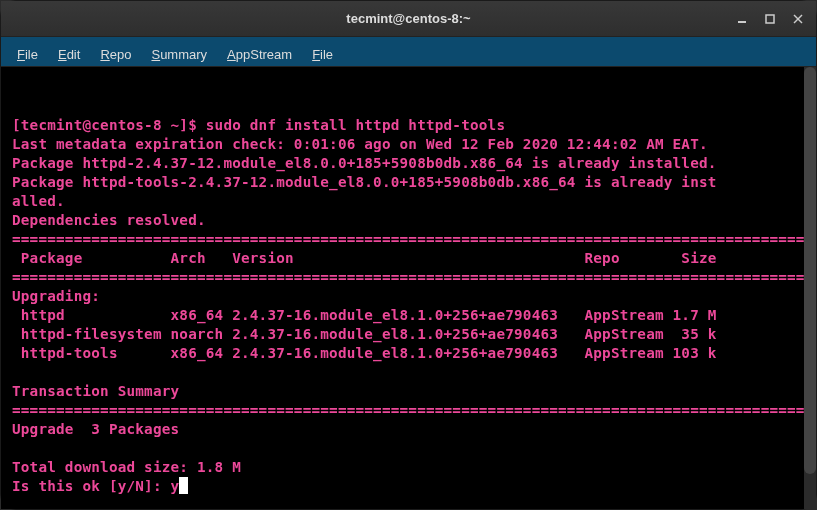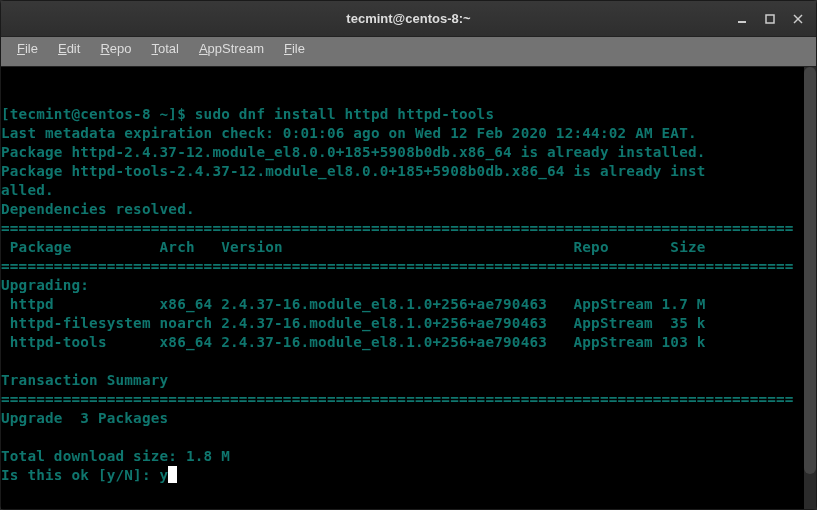--- a/index.html
+++ b/index.html
@@ -8,21 +8,21 @@
       width: 817px;
       height: 510px;
       font-family: monospace;
       overflow: hidden;
     }
     .window {
       width: 100%;
       height: 100%;
       background: #2b2b2b;
       border: 1px solid #1a1a1a;
-      border-radius: 4px;
+      border-radius: 16px;
     }
     .titlebar {
       height: 36px;
       background: linear-gradient(to bottom, #383838, #2e2e2e);
       display: flex;
       align-items: center;
       justify-content: center;
       position: relative;
       border-bottom: 1px solid #222;
     }
@@ -44,44 +44,44 @@
       width: 28px;
       height: 28px;
       display: flex;
       align-items: center;
       justify-content: center;
       color: #ccc;
       cursor: pointer;
     }
     .menubar {
       height: 30px;
-      background: #737373;
+      background: #0c4a6e;
       display: flex;
-      align-items: flex-start;
+      align-items: flex-end;
       padding-left: 6px;
       border-bottom: 1px solid #222;
     }
     .menu-item {
       color: #ddd;
       font-family: sans-serif;
       font-size: 13px;
       padding: 4px 10px;
       cursor: pointer;
     }
     .menu-item:first-letter {
       text-decoration: underline;
     }
     .terminal {
       background: #000;
       height: calc(100% - 66px);
-      padding: 0;
+      padding: 11px;
       font-family: "DejaVu Sans Mono", monospace;
       font-size: 14.3px;
       line-height: 19px;
-      color: #0f766e;
+      color: #ec4899;
       white-space: pre-wrap;
       position: relative;
       overflow: hidden;
     }
     .terminal-content {
       width: calc(100% - 14px);
       white-space: pre;
       font-weight: bold;
       letter-spacing: 0.2px;
     }
@@ -131,21 +131,21 @@
             <line x1="1" y1="1" x2="9" y2="9" stroke="#ccc" stroke-width="1.5"></line>
             <line x1="9" y1="1" x2="1" y2="9" stroke="#ccc" stroke-width="1.5"></line>
           </svg>
       </div>
     </div>
   </div>
   <div class="menubar">
     <span class="menu-item">File</span>
     <span class="menu-item">Edit</span>
     <span class="menu-item">Repo</span>
-    <span class="menu-item">Total</span>
+    <span class="menu-item">Summary</span>
     <span class="menu-item">AppStream</span>
     <span class="menu-item">File</span>
   </div>
   <div class="terminal">
     <div class="terminal-content"><span>[tecmint@centos-8 ~]$ </span><span>sudo dnf install httpd httpd-tools</span>
 <span>Last metadata expiration check: 0:01:06 ago on Wed 12 Feb 2020 12:44:02 AM EAT.</span>
 <span>Package httpd-2.4.37-12.module_el8.0.0+185+5908b0db.x86_64 is already installed.</span>
 <span>Package httpd-tools-2.4.37-12.module_el8.0.0+185+5908b0db.x86_64 is already inst</span>
 <span>alled.</span>
 <span>Dependencies resolved.</span>

